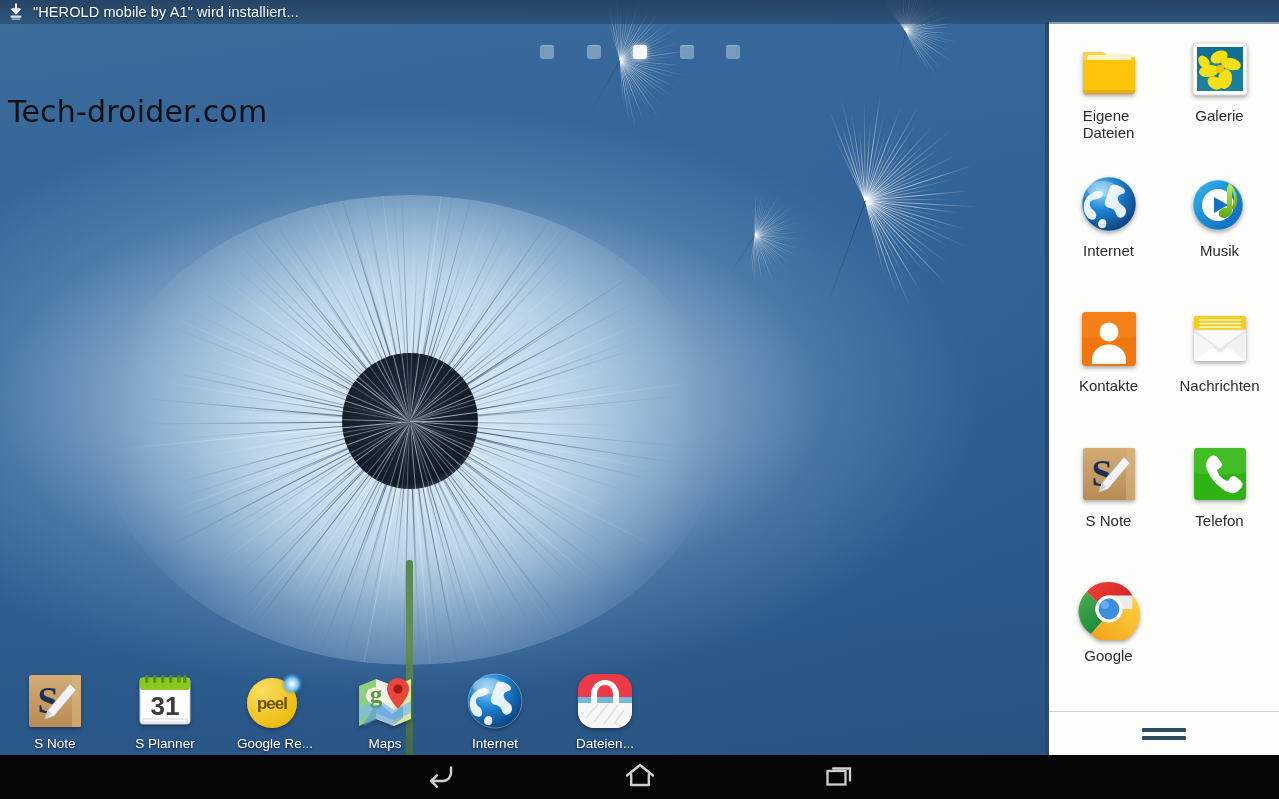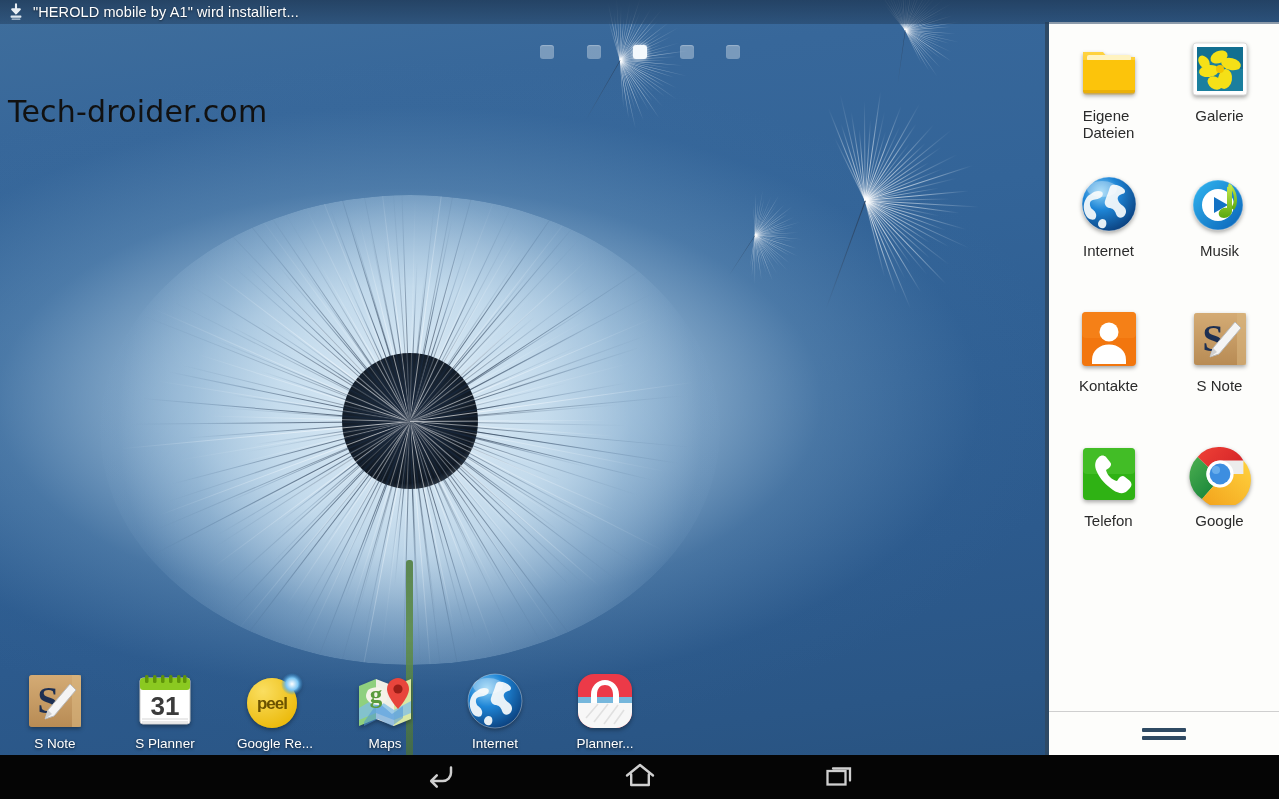--- a/index.html
+++ b/index.html
@@ -671,21 +671,21 @@
             <path d="M4 30h54v12a16 16 0 0 1-16 16H20A16 16 0 0 1 4 42V30z" fill="#f7f7f7"></path>
             <path d="M4 27h54v6H4z" fill="#76b7dc"></path>
             <path d="M31 10c8 0 14 6.5 14 14.5V33h-6v-8.5C39 18 35.4 15 31 15s-8 3-8 9.5V33h-6v-8.5C17 16.5 23 10 31 10z" fill="#ffffff"></path>
             <g stroke="#dcdcdc" stroke-width="1.6" opacity=".85">
               <line x1="12" y1="48" x2="24" y2="34"></line>
               <line x1="20" y1="52" x2="34" y2="34"></line>
               <line x1="30" y1="54" x2="44" y2="35"></line>
               <line x1="40" y1="54" x2="50" y2="40"></line>
             </g>
           </svg></span>
-        <span class="lbl">Planner...</span>
+        <span class="lbl">Dateien...</span>
       </div>
     </div>
 
   <div id="drawer">
     <div id="drawer-grid">
         <div class="drawer-app">
           <span class="ico shadow-lift"><svg width="62" height="62" viewBox="0 0 62 62">
               <defs>
                 <linearGradient id="fg" x1="0" y1="0" x2="0" y2="1">
                   <stop offset="0" stop-color="#ffd341"></stop>
@@ -763,20 +763,36 @@
           <span class="ico shadow-lift"><svg width="62" height="62" viewBox="0 0 62 62">
               <rect x="4" y="4" width="54" height="54" rx="4" fill="#f2760e"></rect>
               <rect x="4" y="4" width="54" height="26" rx="4" fill="#f7881f" opacity=".55"></rect>
               <circle cx="31" cy="24" r="9.5" fill="#ffffff"></circle>
               <path d="M14 52c0-9.5 7.6-15.5 17-15.5S48 42.5 48 52v4H14v-4z" fill="#ffffff"></path>
             </svg></span>
           <span class="lbl">Kontakte</span>
         </div>
         <div class="drawer-app">
           <span class="ico shadow-lift"><svg width="62" height="62" viewBox="0 0 62 62">
+              <rect x="5" y="8" width="52" height="14" rx="2" fill="#f7cf1a"></rect>
+              <g stroke="#ffffff" stroke-width="1.6" opacity=".85">
+                <line x1="10" y1="12" x2="52" y2="12"></line>
+                <line x1="10" y1="15.5" x2="52" y2="15.5"></line>
+                <line x1="10" y1="19" x2="52" y2="19"></line>
+              </g>
+              <path d="M5 22h52v28a3 3 0 0 1-3 3H8a3 3 0 0 1-3-3V22z" fill="#ffffff"></path>
+              <path d="M5 22l26 19 26-19v4L31 45 5 26v-4z" fill="#e9e9e9"></path>
+              <path d="M5 53l20-15-20-13v28z" fill="#f7f7f7"></path>
+              <path d="M57 53L37 38l20-13v28z" fill="#f2f2f2"></path>
+              <path d="M5 22h52l-26 19L5 22z" fill="#fafafa" stroke="#e0e0e0" stroke-width=".8"></path>
+            </svg></span>
+          <span class="lbl">Nachrichten</span>
+        </div>
+        <div class="drawer-app">
+          <span class="ico shadow-lift"><svg width="62" height="62" viewBox="0 0 62 62">
               <rect x="5" y="5" width="52" height="52" rx="3" fill="#c89b63"></rect>
               <rect x="5" y="5" width="52" height="52" rx="3" fill="url(#sn)" opacity=".5"></rect>
               <defs>
                 <linearGradient id="sn" x1="0" y1="0" x2="0" y2="1">
                   <stop offset="0" stop-color="#e0bb86"></stop>
                   <stop offset="100%" stop-color="#a87c46"></stop>
                 </linearGradient>
               </defs>
               <rect x="48" y="5" width="9" height="52" fill="#d9b57f" opacity=".6"></rect>
               <text x="24" y="43" font-family="Liberation Serif, serif" font-size="38" font-weight="bold" fill="#1d2f52" text-anchor="middle">S</text>

